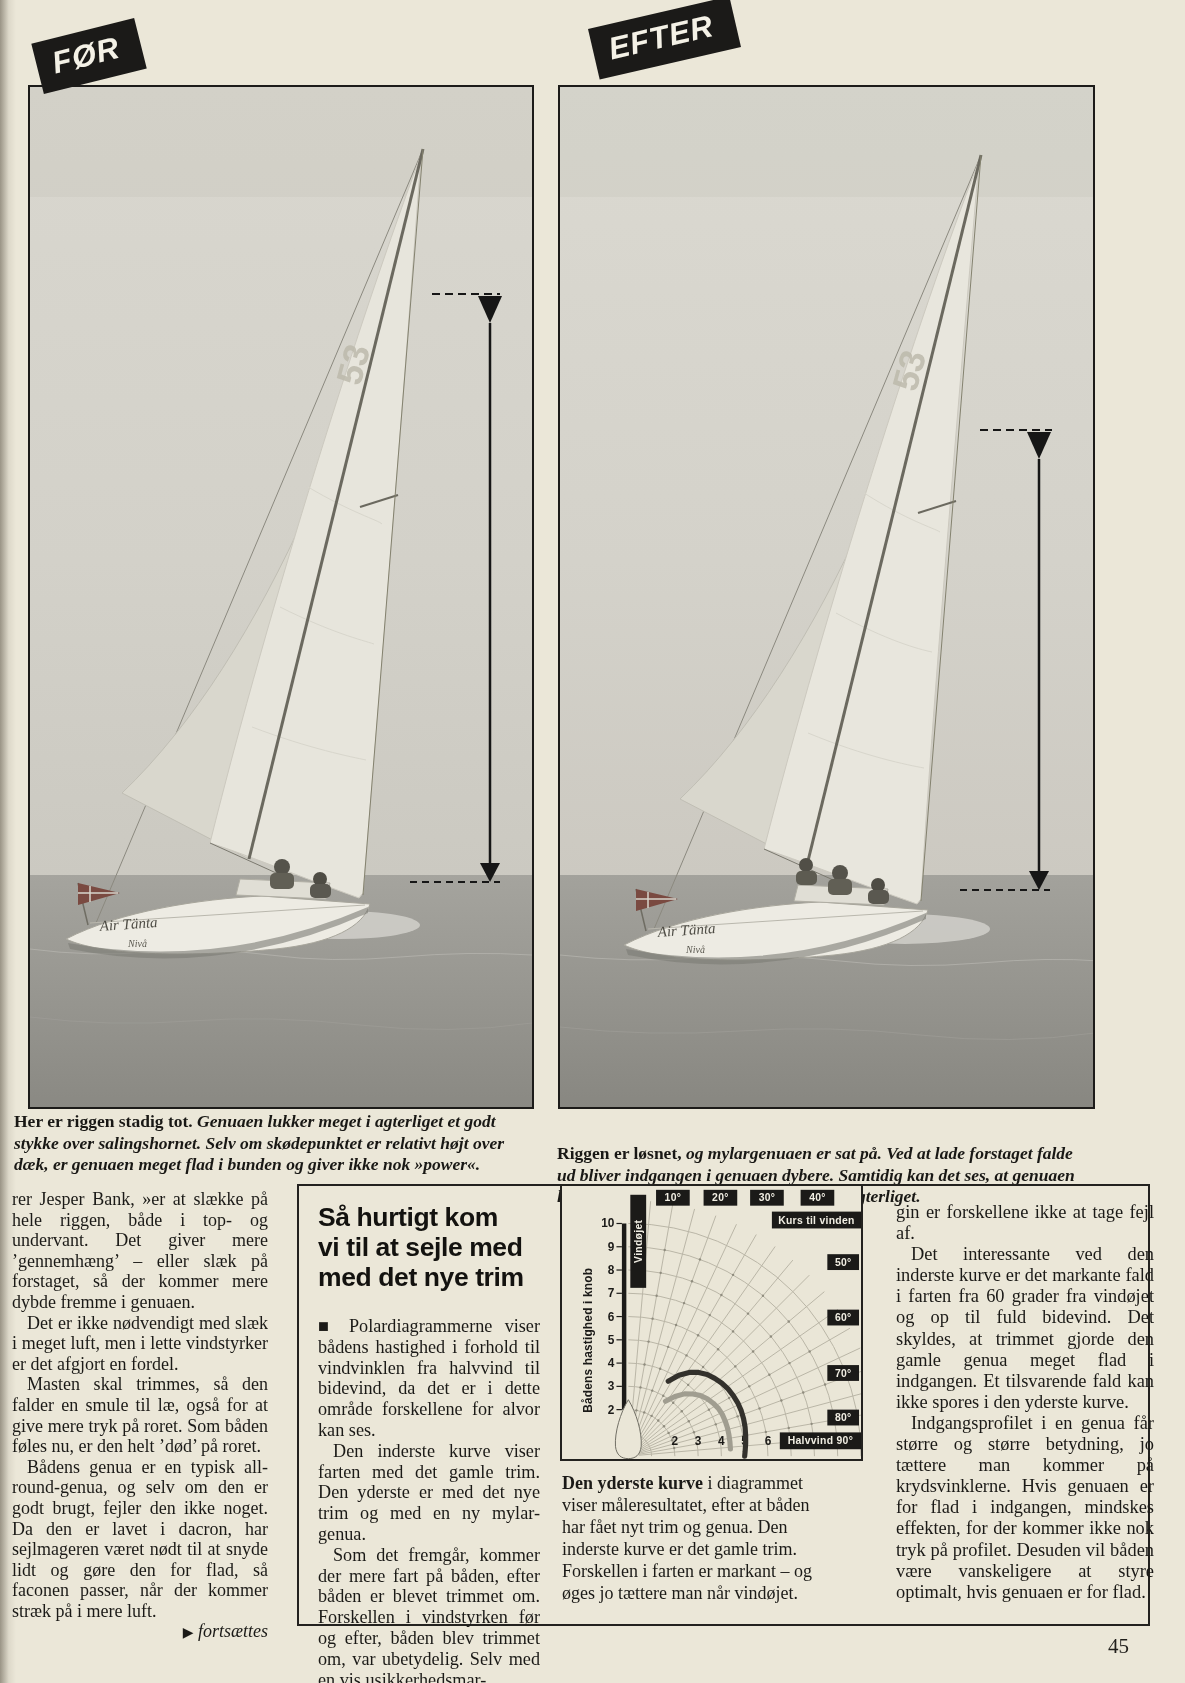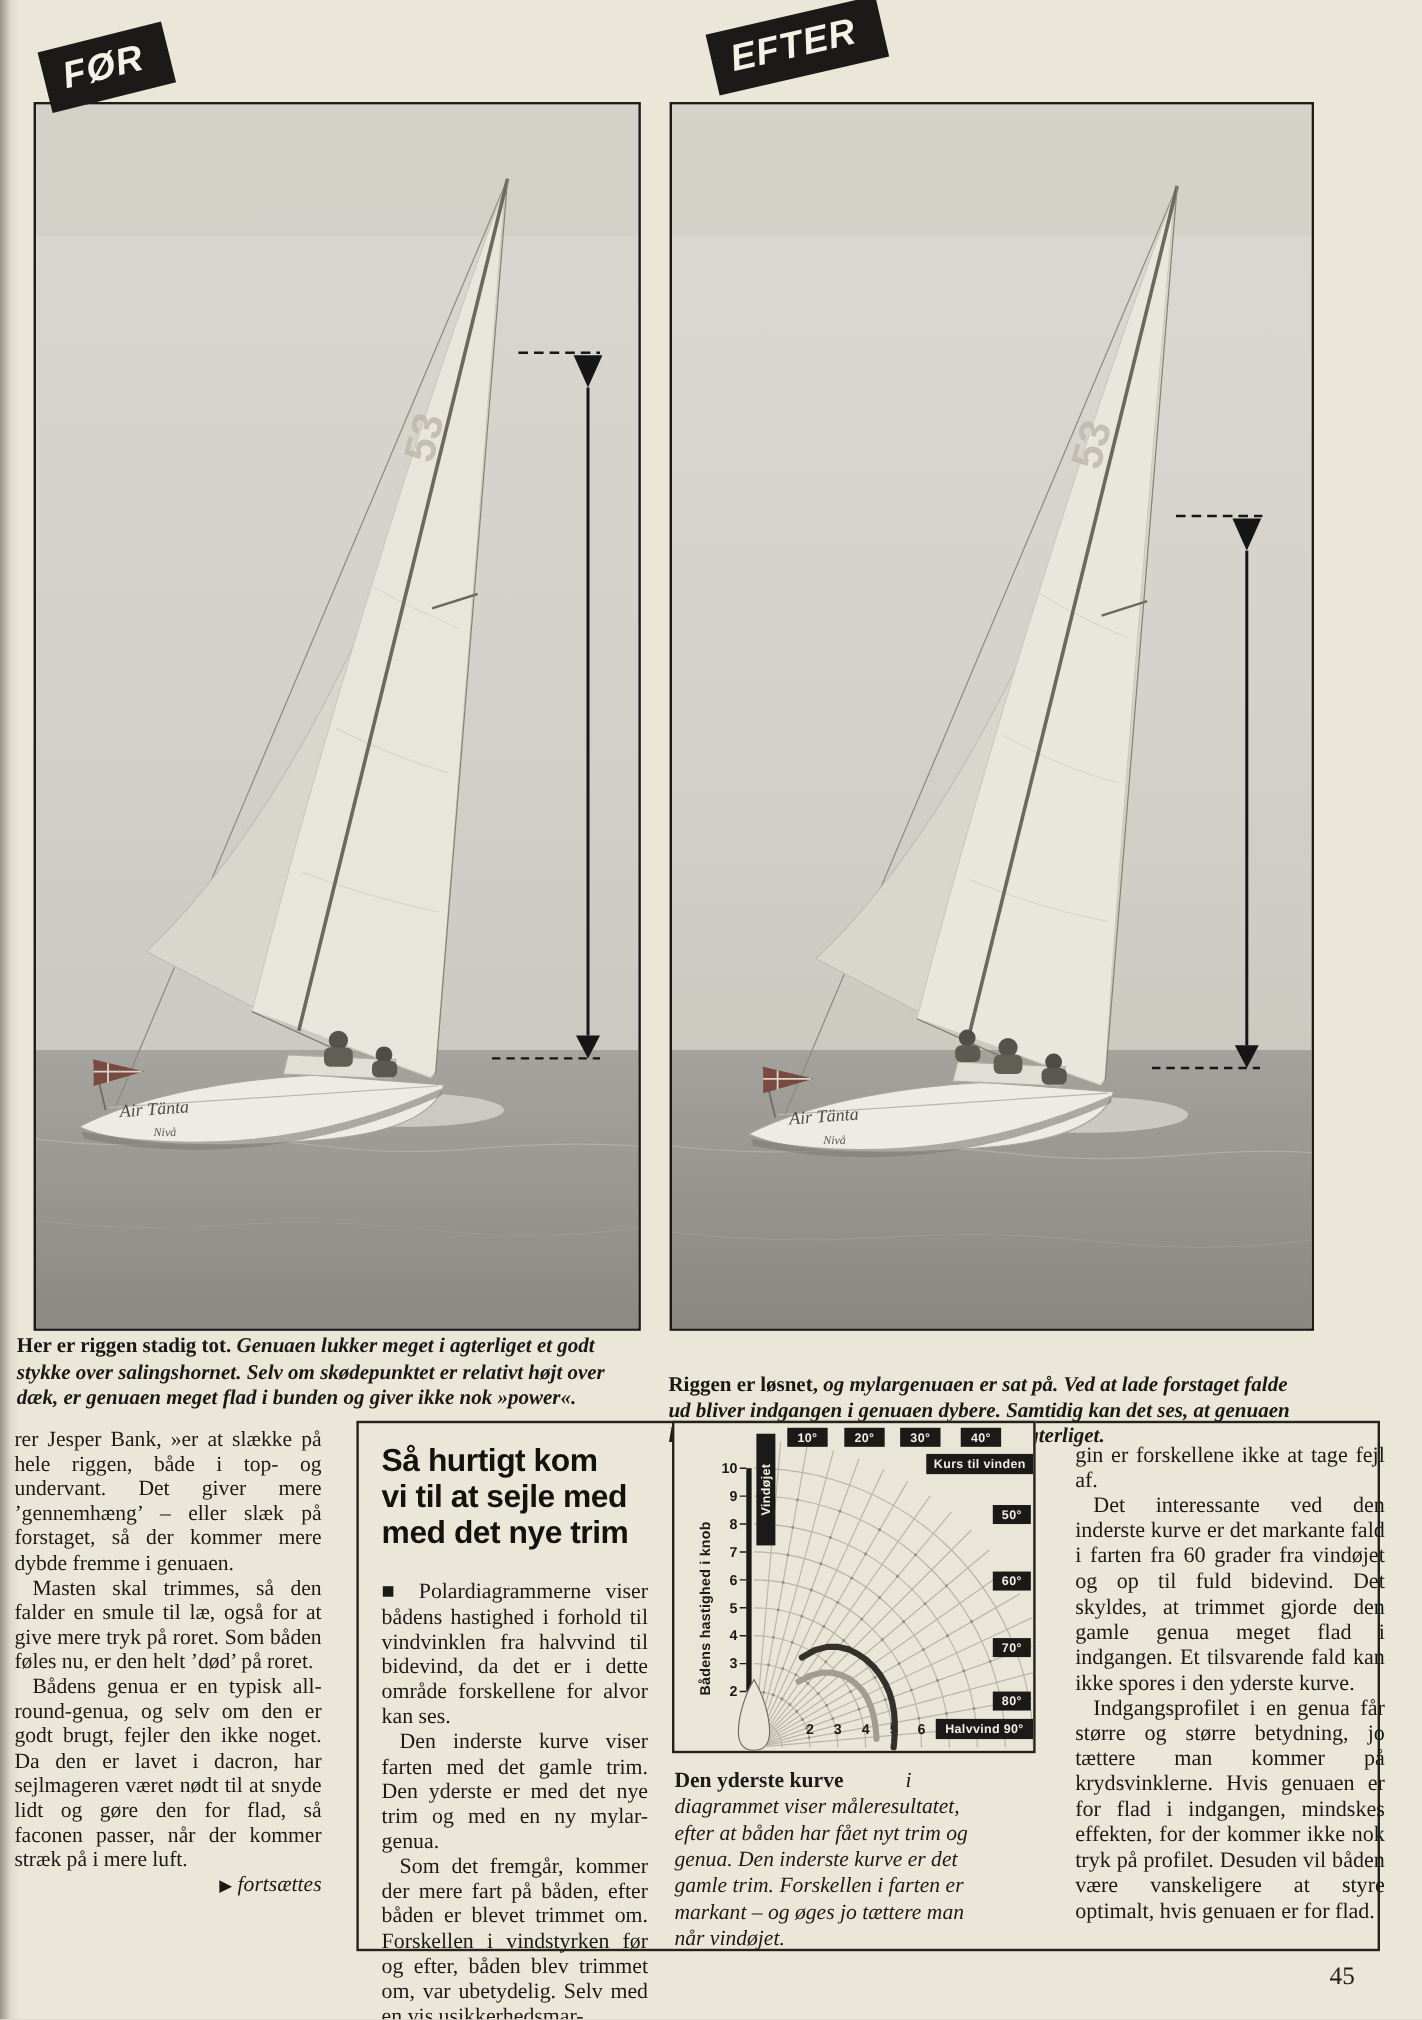--- a/index.html
+++ b/index.html
@@ -29,21 +29,21 @@
        border:2px solid #23221f;box-sizing:border-box;}
   .mid-col{left:318px;top:1202px;width:222px;font-size:18.2px;line-height:20.8px;}
   .headline{font-family:"Liberation Sans",sans-serif;font-weight:bold;font-size:26.5px;
        line-height:30px;letter-spacing:-0.4px;color:#13120f;margin:0 0 24px 0;}
   .right-col{left:896px;top:1202px;width:258px;font-size:18.4px;line-height:21.1px;}
   .diagram-panel{position:absolute;left:560px;top:1184px;width:303px;height:277px;
        border:2px solid #23221f;box-sizing:border-box;background:#eae6d7;}
   .diagram-caption{position:absolute;left:562px;top:1472px;width:260px;
        font-size:18px;line-height:22px;}
   .diagram-caption .cap-lead{font-weight:bold;margin-top:19px;}
-  .diagram-caption .cap-rest{font-style:italic;margin-left:47px;}
+  .diagram-caption .cap-rest{}
   .page-number{position:absolute;left:1108px;top:1634px;width:60px;text-align:left;
        font-size:21px;color:#201f1b;}
   .num{font:bold 12px "Liberation Sans",sans-serif;fill:#1b1a18;}
   .axl{font:bold 12px "Liberation Sans",sans-serif;fill:#1b1a18;letter-spacing:.2px;}
   .boxl{font:bold 10.5px "Liberation Sans",sans-serif;fill:#f1eee3;letter-spacing:.3px;}
   .sternname{font:italic 15px "Liberation Serif",serif;fill:#4e4c45;}
   .sternport{font:italic 10px "Liberation Serif",serif;fill:#5a584f;}
   .sailnum{font:bold 36px "Liberation Sans",sans-serif;fill:#bdbaac;opacity:.85;}
 </style>
 </head>
@@ -173,20 +173,21 @@
     <span class="cap-lead">Her er riggen stadig tot.</span>
     <span class="cap-rest">Genuaen lukker meget i agterliget et godt stykke over salingshornet. Selv om skødepunktet er relativt højt over dæk, er genuaen meget flad i bunden og giver ikke nok »power«.</span>
   </div>
   <div class="caption caption-after">
     <span class="cap-lead">Riggen er løsnet,</span>
     <span class="cap-rest">og mylargenuaen er sat på. Ved at lade forstaget falde ud bliver indgangen i genuaen dybere. Samtidig kan det ses, at genuaen lukker på et væsentligt kortere stykke af agterliget.</span>
   </div>
 
   <div class="bodycol left-col">
     <p>rer Jesper Bank, »er at slække på hele riggen, både i top- og undervant. Det giver mere ’gennemhæng’ – eller slæk på forstaget, så der kommer mere dybde fremme i genuaen.</p>
+    <p class="ind">Det er ikke nødvendigt med slæk i meget luft, men i lette vindstyrker er det afgjort en fordel.</p>
     <p class="ind">Masten skal trimmes, så den falder en smule til læ, også for at give mere tryk på roret. Som båden føles nu, er den helt ’død’ på roret.</p>
     <p class="ind">Bådens genua er en typisk all-round-genua, og selv om den er godt brugt, fejler den ikke noget. Da den er lavet i dacron, har sejlmageren været nødt til at snyde lidt og gøre den for flad, så faconen passer, når der kommer stræk på i mere luft.</p>
     <p class="cont-line">
       <span class="tri">▶</span>
       <span>fortsættes</span>
     </p>
   </div>
 
   <div class="feature-box"></div>
 

